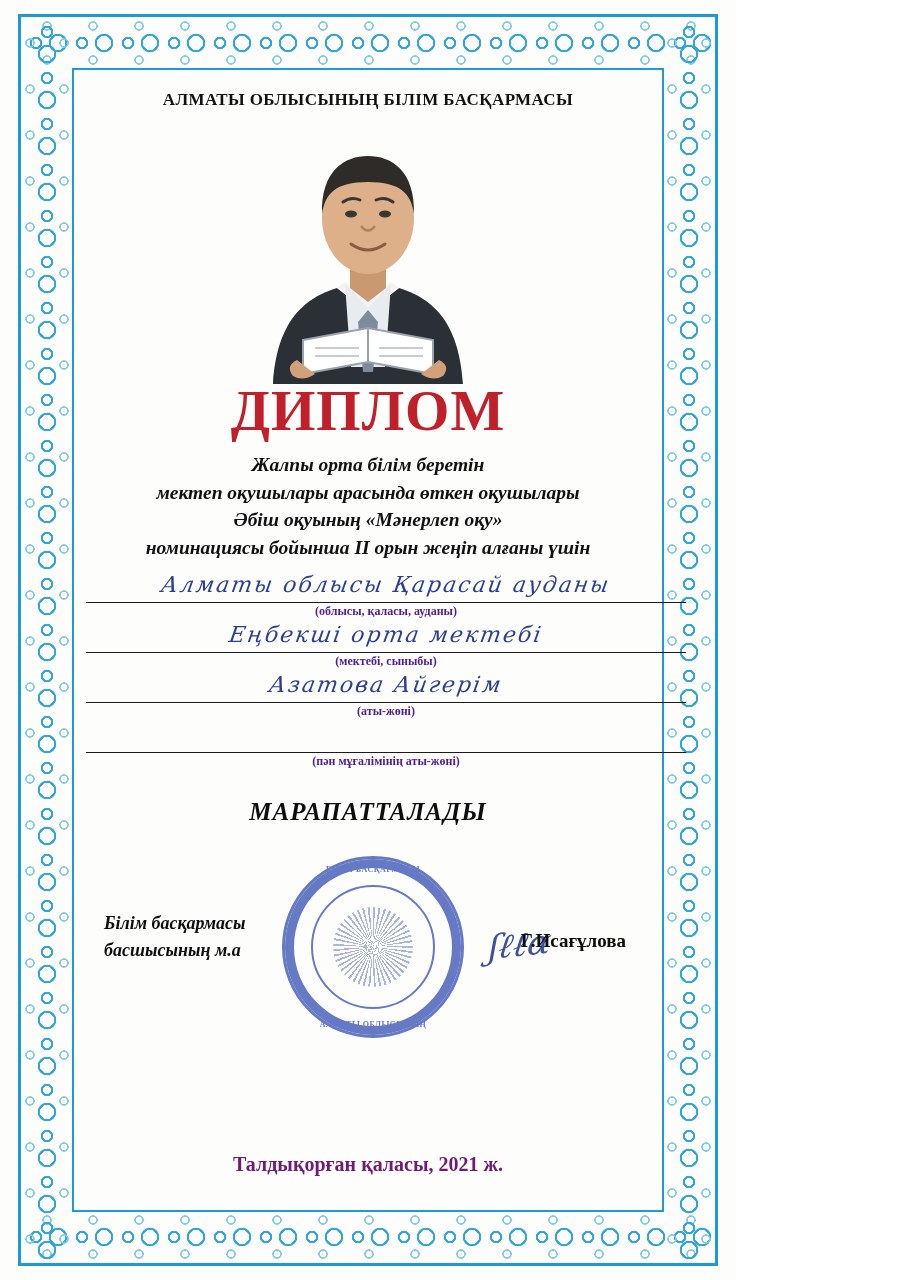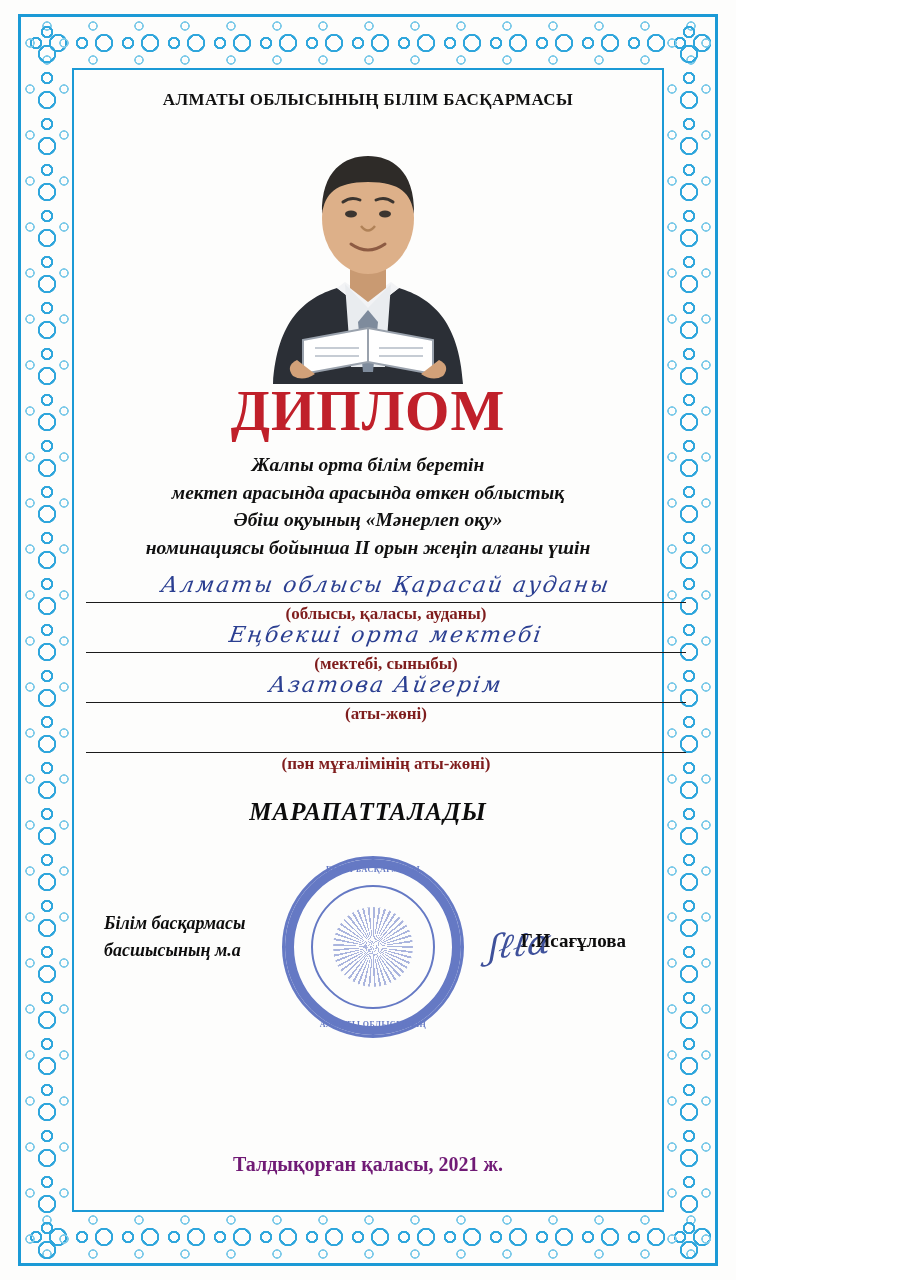--- a/index.html
+++ b/index.html
@@ -161,23 +161,23 @@
     color: #2b3f91;
     letter-spacing: 2px;
     transform: skewX(-9deg);
     white-space: nowrap;
   }
   .field .caption {
     position: absolute;
     left: 0;
     right: 0;
     top: 28px;
-    font-size: 17px;
-    font-weight: bold;
-    color: #7f1d1d;
+    font-size: 12px;
+    font-weight: bold;
+    color: #4c1d95;
   }
 
   .awarded {
     margin-top: 22px;
     font-size: 25px;
     font-weight: bold;
     font-style: italic;
     letter-spacing: 1px;
     color: #0d0d0d;
   }
@@ -315,21 +315,21 @@
           <path d="M64 238 q-12 6 -4 16 q10 6 22 -2 z" fill="#d2a179"></path>
           <path d="M206 238 q12 6 4 16 q-10 6 -22 -2 z" fill="#d2a179"></path>
         </svg>
       </div>
     </div>
 
     <div class="title-2">ДИПЛОМ</div>
 
     <div class="body-text">
       <div>Жалпы орта білім беретін</div>
-      <div>мектеп арасында арасында өткен облыстық</div>
+      <div>мектеп оқушылары арасында өткен оқушылары</div>
       <div>Әбіш оқуының  «Мәнерлеп оқу»</div>
       <div>номинациясы бойынша II орын жеңіп алғаны үшін</div>
     </div>
 
     <div class="fields">
 
       <div class="field">
         <div class="hand">Алматы облысы  Қарасай ауданы</div>
         <div class="rule"></div>
         <div class="caption">(облысы, қаласы, ауданы)</div>

